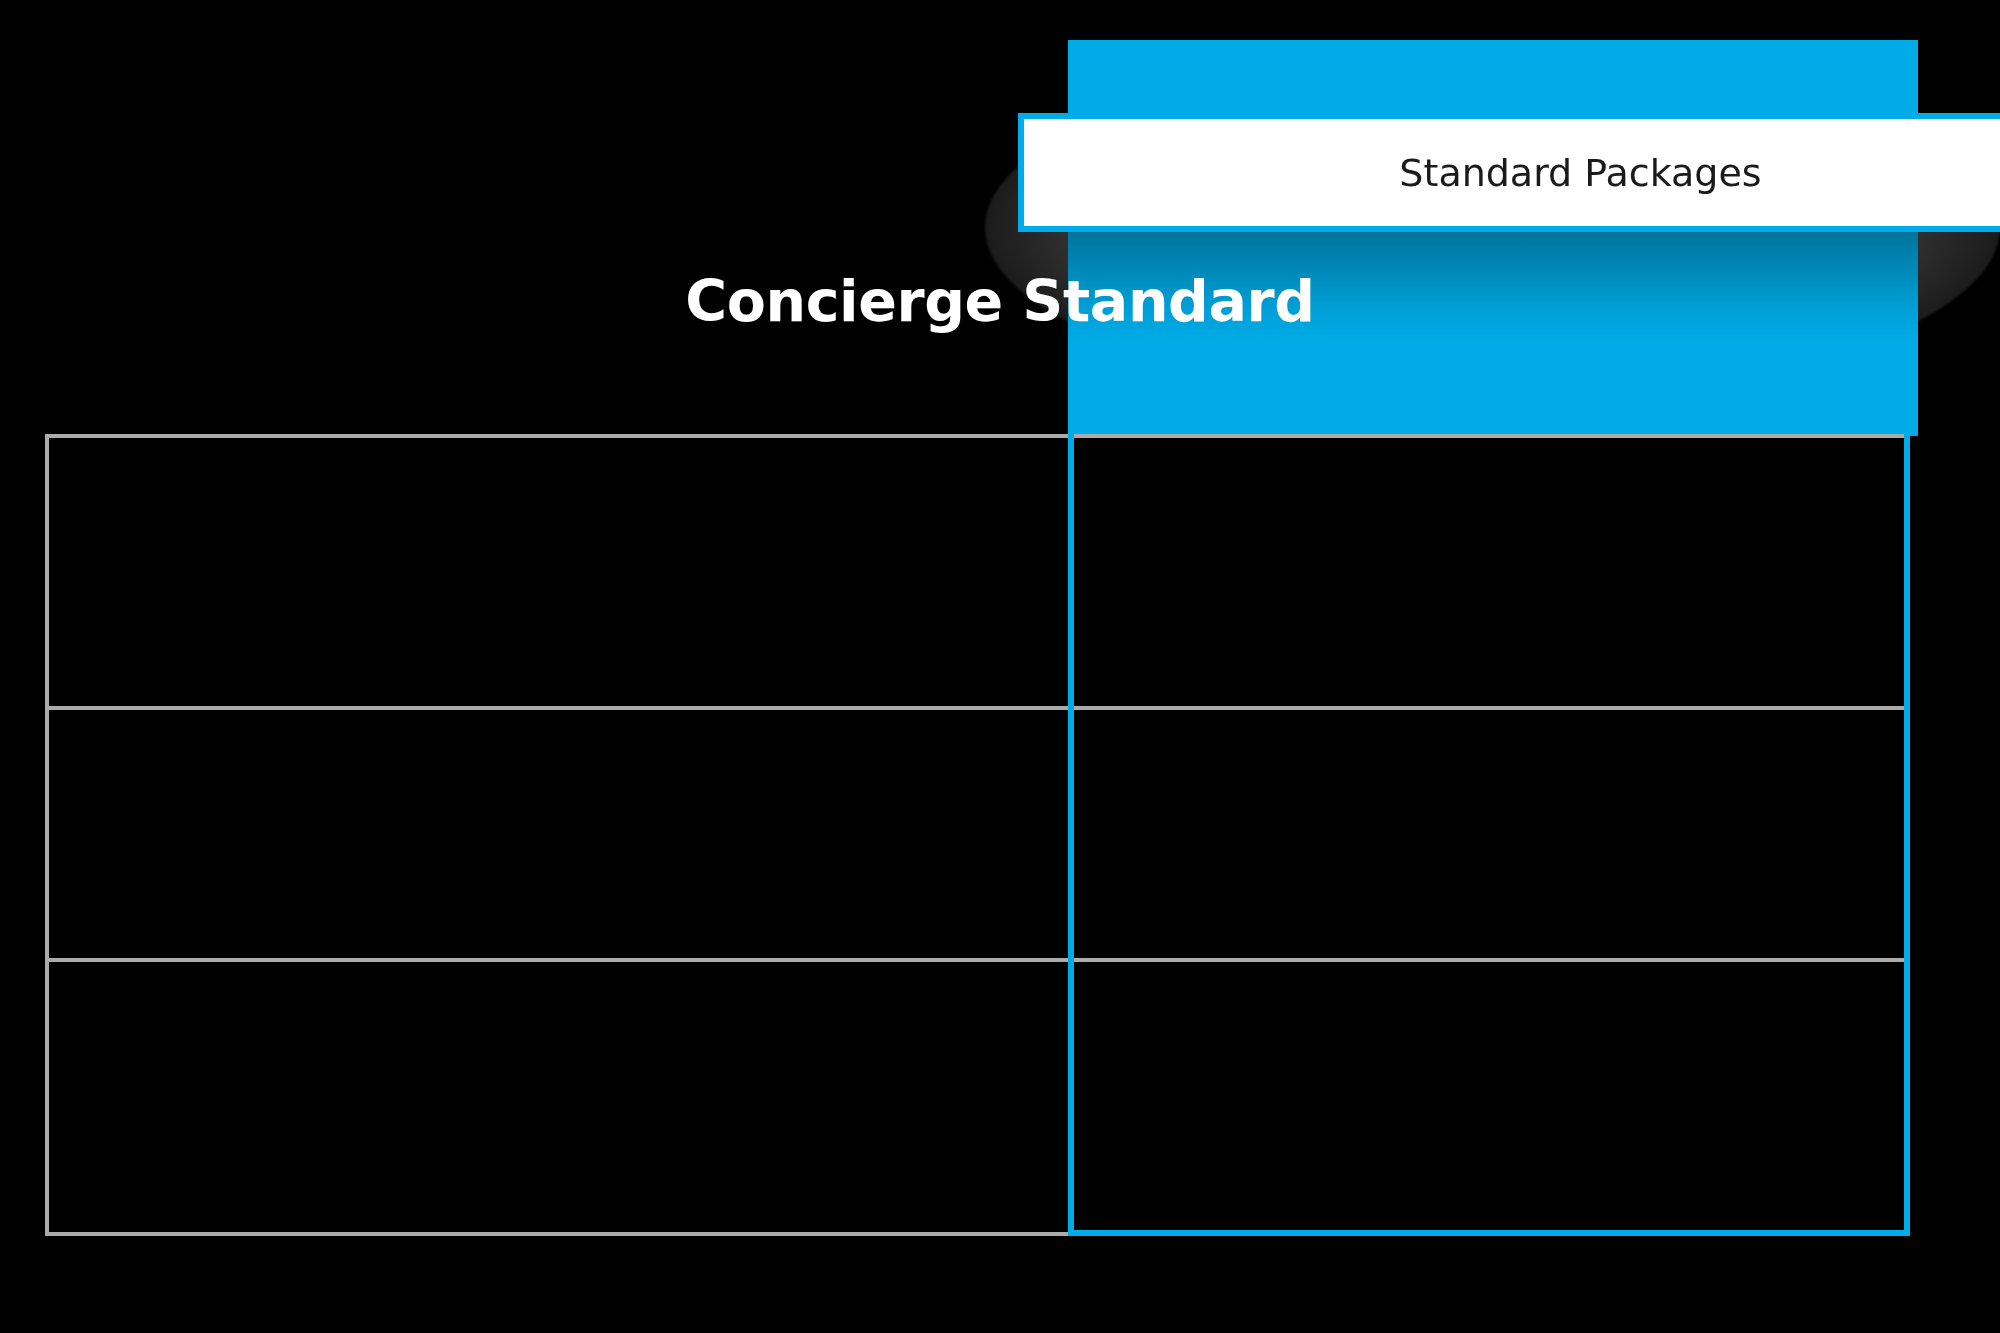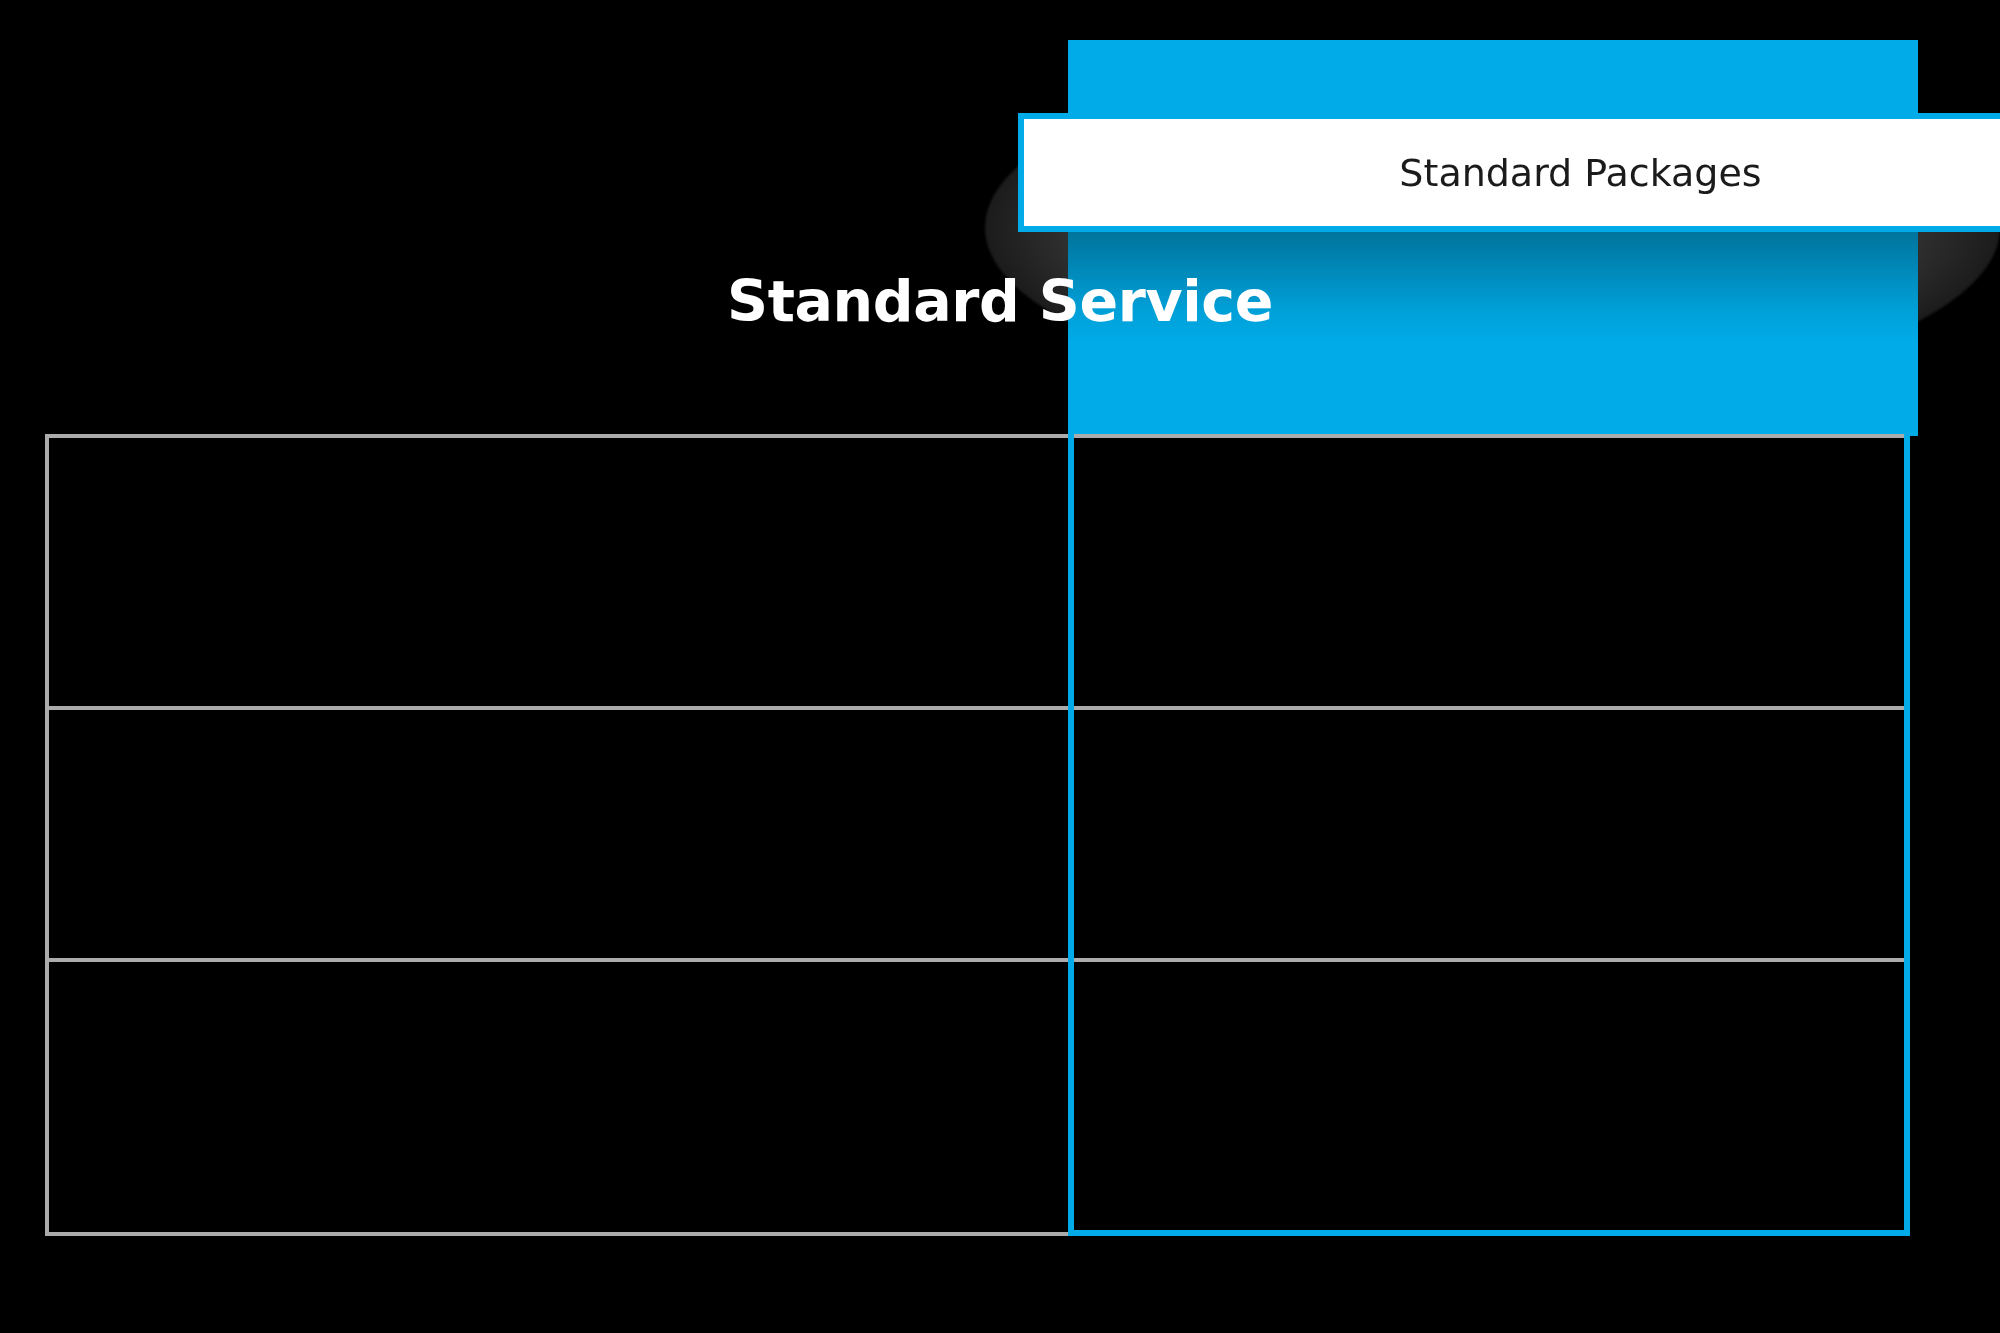--- a/index.html
+++ b/index.html
@@ -154,21 +154,21 @@
 </head>
 <body>
 
 <div class="canvas">
 
   <div class="column-shadow"></div>
 
   <div class="feature-header">
   </div>
 
-  <div class="feature-title">Standard Service</div>
+  <div class="feature-title">Concierge Standard</div>
 
   <div class="tab-banner">
     <span class="tab-label">Standard Packages</span>
   </div>
 
   <div class="compare-table">
 
     <div class="table-row row-0">
       <div class="cell cell-label"></div>
       <div class="cell cell-feature"></div>

